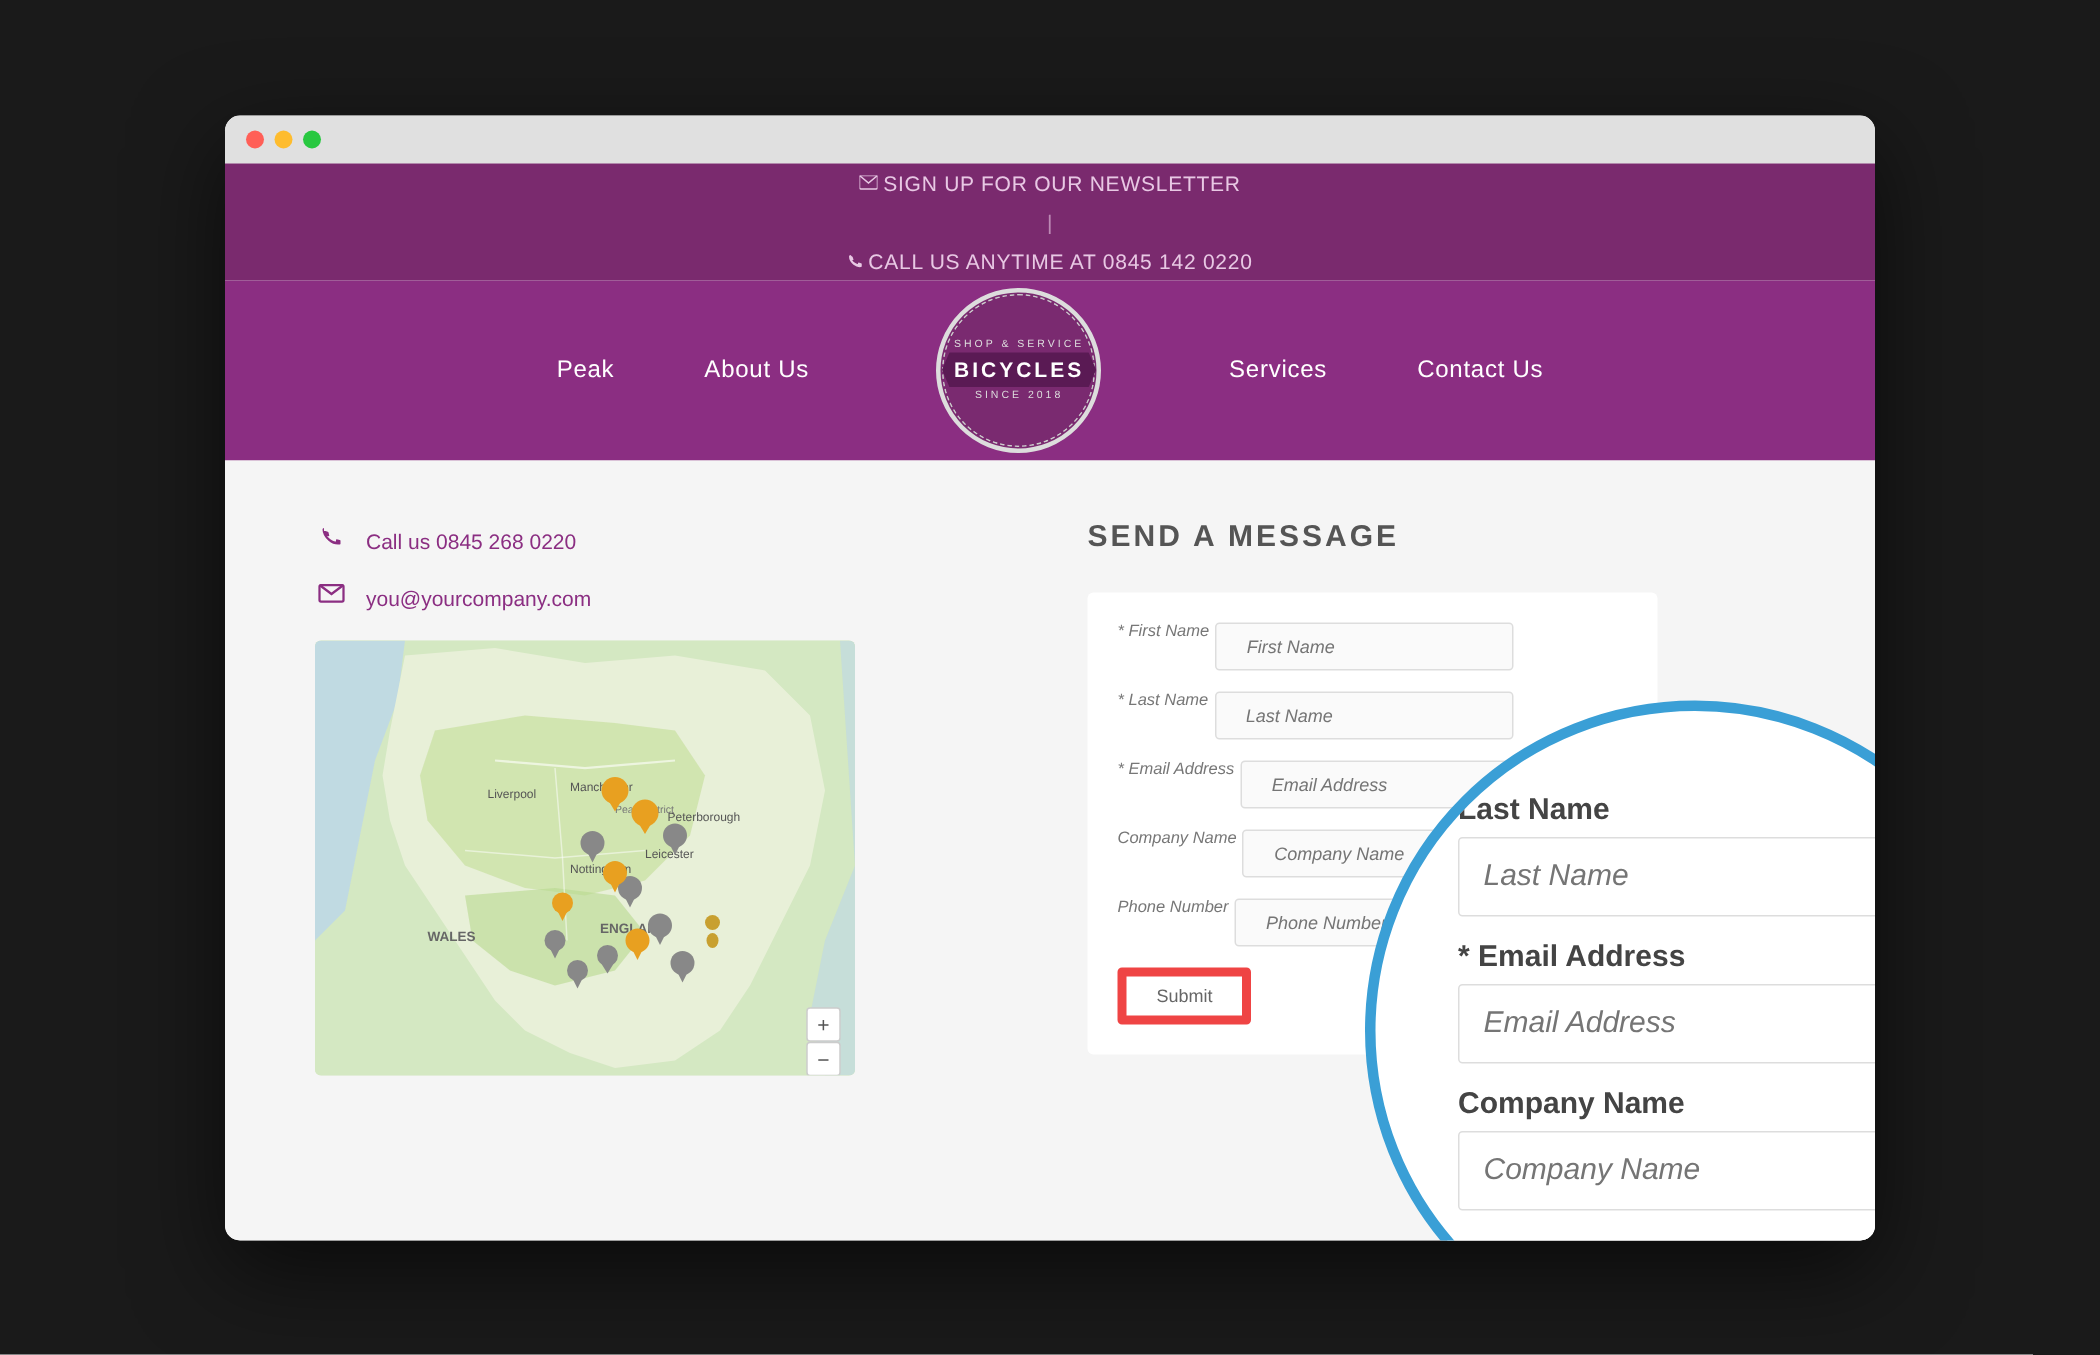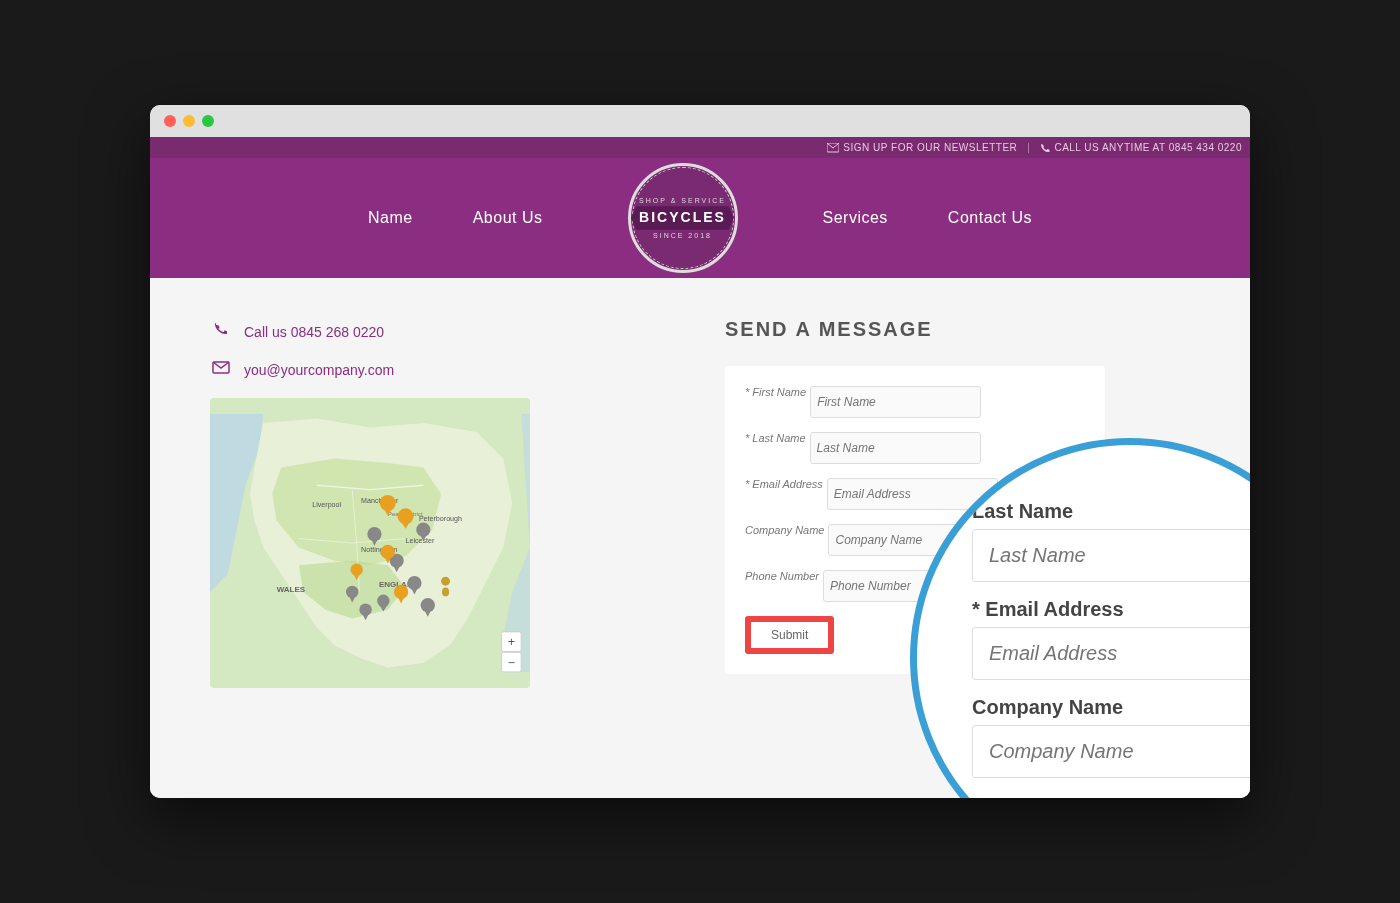--- a/index.html
+++ b/index.html
@@ -34,28 +34,29 @@
       border-radius: 50%;
     }
     .dot-red { background: #ff5f57; }
     .dot-yellow { background: #febc2e; }
     .dot-green { background: #28c840; }
 
     
     .info-bar {
       background: #7a2a6e;
       color: #e8c8e4;
-      font-size: 10px;
+      font-size: 14px;
       text-align: right;
-      padding: 5px 8px;
+      padding: 5px 20px;
       letter-spacing: 0.5px;
       display: flex;
       justify-content: flex-end;
       align-items: center;
       gap: 10px;
+      flex-direction: column;
     }
     .info-bar span { display: flex; align-items: center; gap: 4px; }
     .info-bar .separator { opacity: 0.6; }
 
     
     .nav-bar {
       background: #8b2e82;
       padding: 0 40px;
       display: flex;
       align-items: center;
@@ -179,21 +180,21 @@
       width: 22px;
       height: 22px;
       display: flex;
       align-items: center;
       justify-content: center;
       font-size: 14px;
     }
 
     
     .map-container {
-      width: 320px;
+      width: 360px;
       height: 290px;
       margin-top: 20px;
       border-radius: 4px;
       overflow: hidden;
       position: relative;
       background: #d4e8c2;
     }
 
     .map-svg {
       width: 100%;
@@ -231,21 +232,21 @@
 
     .form-label {
       font-size: 11px;
       color: #777;
       font-style: italic;
     }
 
     .form-input {
       border: 1px solid #ddd;
       border-radius: 3px;
-      padding: 8px 6px;
+      padding: 8px 20px;
       font-size: 12px;
       color: #000000;
       font-style: italic;
       outline: none;
       background: #fafafa;
     }
 
     .submit-btn {
       background: #fff;
       border: 6px solid #ef4444;
@@ -292,27 +293,27 @@
         <rect x="0" y="0" width="12" height="9" rx="1" fill="none" stroke="currentColor" stroke-width="1"></rect>
         <polyline points="0,0 6,5 12,0" fill="none" stroke="currentColor" stroke-width="1"></polyline>
       </svg>
       <span>SIGN UP FOR OUR NEWSLETTER</span>
     </span>
     <span class="separator">|</span>
     <span>
       <svg width="10" height="10" viewBox="0 0 10 10" fill="currentColor">
         <path d="M2 1 Q1 1 1 2 Q1 5 4 7.5 Q6.5 9.5 9 9 Q9.5 9 9.5 8.5 L9.5 7 Q9.5 6.5 9 6.5 L7.5 6 Q7 6 7 6.5 L7 7 Q5.5 7 3 4.5 L3.5 4.5 Q4 4.5 4 4 L3.5 2.5 Q3.5 2 3 2 Z" fill="currentColor"></path>
       </svg>
-      <span>CALL US ANYTIME AT 0845 434 0220</span>
+      <span>CALL US ANYTIME AT 0845 142 0220</span>
     </span>
   </div>
 
   <div class="nav-bar">
     <div class="nav-links">
-      <a class="nav-link">Name</a>
+      <a class="nav-link">Peak</a>
       <a class="nav-link">About Us</a>
 
       <div class="logo-badge">
         <div class="logo-inner">
           <div class="logo-shop-service">SHOP &amp; SERVICE</div>
           <div class="logo-bicycles">BICYCLES</div>
           <div class="logo-since">SINCE 2018</div>
         </div>
       </div>
 

